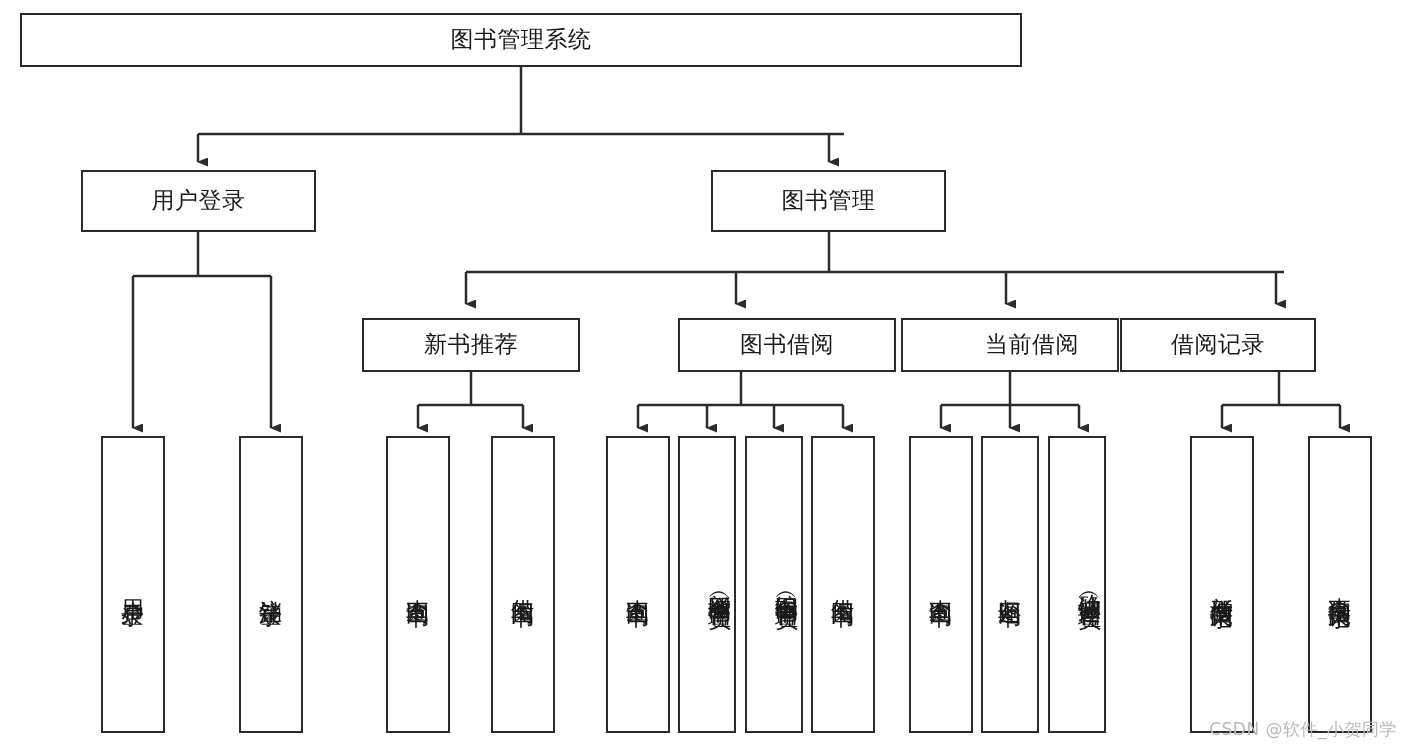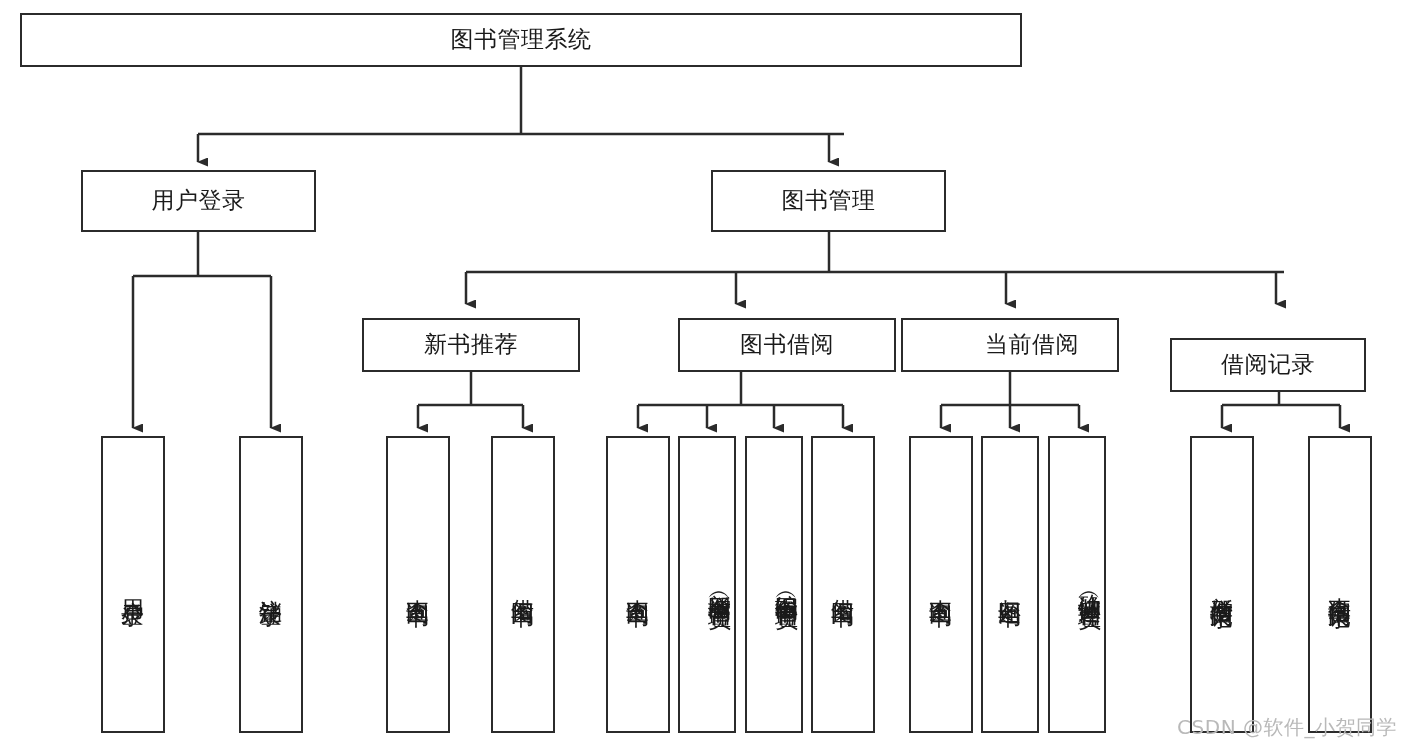--- a/index.html
+++ b/index.html
@@ -52,21 +52,21 @@
     align-items: flex-start;
     justify-content: center;
   }
   .node-v.center-v {
     align-items: center;
   }
   #watermark {
     position: absolute;
     right: 8px;
     bottom: 6px;
-    font-size: 20px;
+    font-size: 17px;
     color: #b9b9b9;
     letter-spacing: 0.5px;
     white-space: nowrap;
     pointer-events: none;
   }
 </style>
 </head>
 <body>
 
 <div id="diagram-root">
@@ -135,21 +135,21 @@
 
   <div class="node node-h" style="left:711px; top:170px; width:235px; height:62px;">
     <span>图书管理</span>
   </div>
   <div class="node node-h" style="left:632px; top:318px; width:218px; height:54px;margin-left:46px;">
     <span>图书借阅</span>
   </div>
   <div class="node node-h" style="left:901px; top:318px; width:218px; height:54px;padding-left:44px;">
     <span>当前借阅</span>
   </div>
-  <div class="node node-h" style="left:1170px; top:318px; width:196px; height:54px;margin-top:20px;">
+  <div class="node node-h" style="left:1120px; top:318px; width:196px; height:54px;">
     <span>借阅记录</span>
   </div>
 
   <div class="node node-v center-v" style="left:101px; top:436px; width:64px; height:297px;">
     <span>用户登录</span>
   </div>
   <div class="node node-v center-v" style="left:239px; top:436px; width:64px; height:297px;">
     <span>注销登录</span>
   </div>
 

